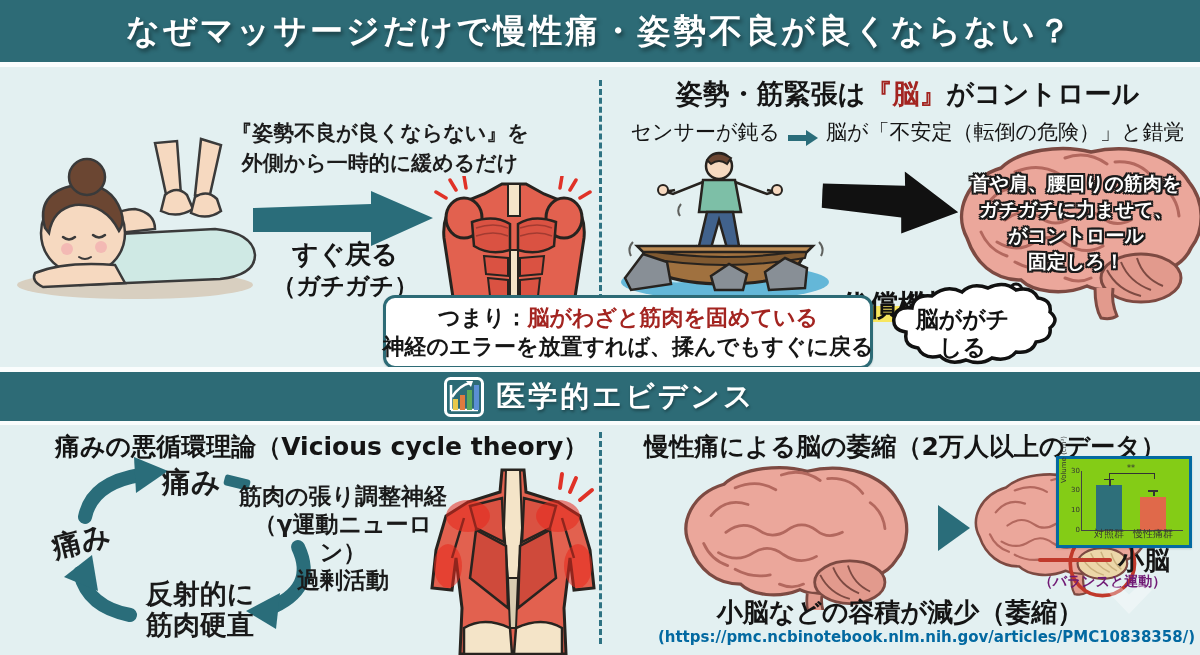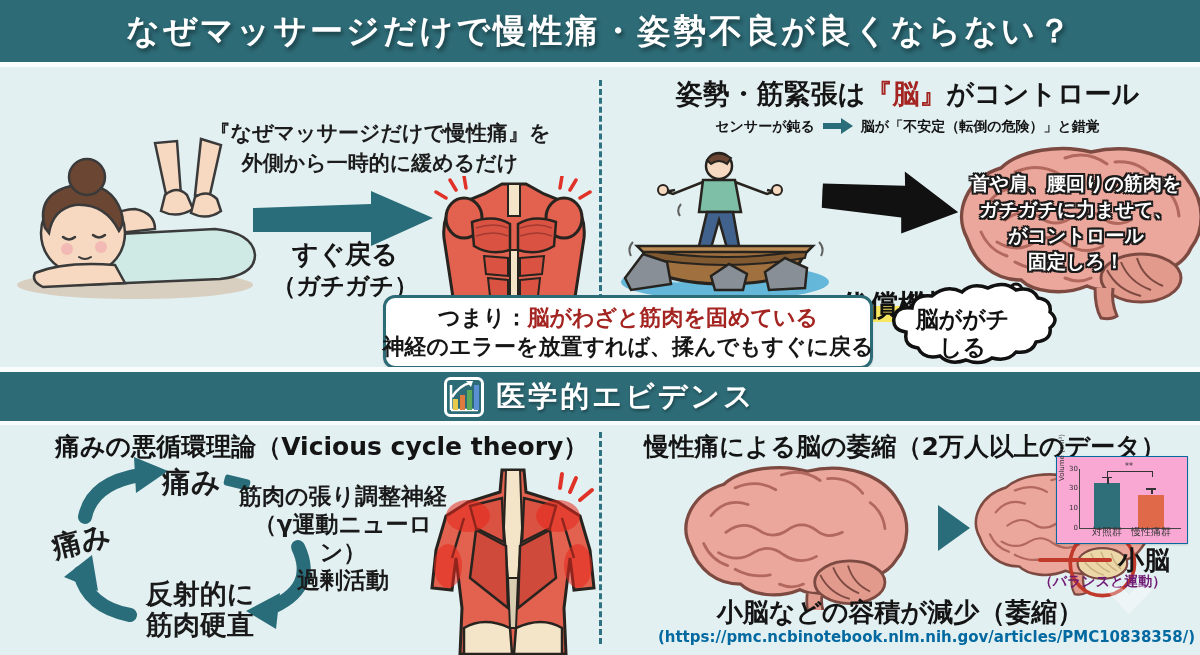--- a/index.html
+++ b/index.html
@@ -9,21 +9,21 @@
   .band{left:0;width:1200px;background:#2d6b76;display:flex;align-items:center;justify-content:center;}
   .band-title{height:62px;top:0;}
   .band-title .t{color:#fff;font-size:33px;font-weight:800;letter-spacing:3px;text-shadow:2px 3px 4px rgba(0,0,0,.45);}
   .strip{left:0;width:1200px;background:#fafdfd;height:5px;}
   .center{text-align:center;}
   .panel-head{font-size:27px;font-weight:800;color:#151515;}
   .sub{font-size:21px;font-weight:800;color:#1c1c1c;line-height:30px;}
   .divider{border-left:3px dashed #2f7383;}
   .red{color:#a32420;}
   .arrow-cap{font-size:26px;font-weight:800;color:#151515;line-height:32px;}
-  .sensor-line{font-size:14px;font-weight:700;color:#151515;display:flex;align-items:flex-start;justify-content:center;gap:8px;}
+  .sensor-line{font-size:21px;font-weight:400;color:#151515;display:flex;align-items:flex-end;justify-content:center;gap:8px;}
   .hl-yellow{background:linear-gradient(transparent 52%, #f7e65f 52%);padding:0 4px;}
   .comp{font-size:29px;font-weight:800;color:#111;}
   .brain-speech{font-size:19px;font-weight:800;color:#fff;line-height:26px;text-align:center;
     text-shadow:-2px -2px 0 #1a1a1a,2px -2px 0 #1a1a1a,-2px 2px 0 #1a1a1a,2px 2px 0 #1a1a1a,0 2px 0 #1a1a1a,2px 0 0 #1a1a1a,0 -2px 0 #1a1a1a,-2px 0 0 #1a1a1a;}
   .cloud-text{font-size:23px;font-weight:800;color:#111;line-height:28px;text-align:center;}
   .conclusion{background:#fff;border:3px solid #2d6b76;border-radius:12px;box-shadow:0 1px 2px rgba(0,0,0,.15);
     display:flex;flex-direction:column;align-items:center;justify-content:center;line-height:29px;}
   .conclusion .l{font-size:22px;font-weight:800;color:#161616;white-space:nowrap;}
   .band-evidence{height:49px;top:372px;gap:12px;}
   .band-evidence .t{color:#fff;font-size:29px;font-weight:800;letter-spacing:3px;text-shadow:1px 2px 3px rgba(0,0,0,.35);}
@@ -32,21 +32,21 @@
   .cycle-side{font-size:23px;font-weight:800;color:#1a1a1a;line-height:28px;}
   .cycle-bottom{font-size:27px;font-weight:800;color:#1a1a1a;line-height:31px;}
   .dash-tick{width:26px;height:11px;background:#2a6d7a;border-radius:3px;transform:rotate(14deg);}
   .tri-right{width:0;height:0;border-top:23px solid transparent;border-bottom:23px solid transparent;border-left:32px solid #2a6d7a;}
   .cereb-label{font-size:26px;font-weight:800;color:#151515;}
   .cereb-sub{font-size:14px;font-weight:800;color:#701a75;}
   .finding{font-size:26px;font-weight:800;color:#141414;}
   .source{font-size:15px;font-weight:600;color:#0369a1;}
   .redline{height:4px;background:#c0392b;border-radius:2px;}
   
-  .mini-chart{background:#f9a8d4;border:1px solid #0369a1;box-shadow:0 1px 2px rgba(0,0,0,.15);z-index:5;}
+  .mini-chart{background:#84cc16;border:3px solid #0369a1;box-shadow:0 1px 2px rgba(0,0,0,.15);z-index:5;}
   .mc-plot{position:absolute;left:22px;top:12px;right:6px;bottom:14px;border-left:1.5px solid #444;border-bottom:1.5px solid #444;}
   .mc-bar{position:absolute;bottom:0;width:26px;}
   .mc-err{position:absolute;width:1.5px;background:#333;}
   .mc-cap{position:absolute;height:1.5px;background:#333;width:10px;}
   .mc-ylab{position:absolute;left:1px;top:50%;transform:rotate(-90deg) translateX(40%);transform-origin:left top;font-size:7px;color:#333;}
   .mc-tick{position:absolute;font-size:7px;color:#333;right:calc(100% + 2px);transform:translateY(-50%);}
   .mc-x{position:absolute;bottom:-11px;font-size:10px;color:#333;width:40px;text-align:center;}
   .mc-sig{position:absolute;border:1px solid #333;border-bottom:none;height:5px;}
   .mc-sigtxt{position:absolute;font-size:8px;color:#333;transform:translate(-50%,-100%);}
   .watermark{width:46px;height:30px;background:#fff;opacity:.35;clip-path:polygon(50% 100%,0 20%,25% 0,50% 35%,75% 0,100% 20%);}
@@ -55,21 +55,21 @@
 <body>
 
 <div id="page">
 
   <div class="abs band band-title">
     <div class="t">なぜマッサージだけで慢性痛・姿勢不良が良くならない？</div>
   </div>
   <div class="abs strip" style="top:62px;"></div>
 
   <div class="abs sub center" style="left:170px;top:118px;width:420px;">
-    <div>『なぜマッサージだけで慢性痛』を</div>
+    <div>『姿勢不良が良くならない』を</div>
     <div>外側から一時的に緩めるだけ</div>
   </div>
 
   <svg class="abs" style="left:5px;top:133px;" width="256" height="170" viewBox="0 0 256 170">
     <ellipse cx="130" cy="152" rx="118" ry="14" fill="#d8cfc0"></ellipse>
     <path d="M60,140 Q55,108 95,102 L210,96 Q248,100 250,122 Q250,142 215,146 L75,152 Q60,150 60,140 Z" fill="#cfe9e4" stroke="#3a3a3a" stroke-width="2.5"></path>
     <path d="M95,102 L150,96 Q150,80 130,76 Q105,76 95,102 Z" fill="#f6d9c0" stroke="#3a3a3a" stroke-width="2.5"></path>
     <circle cx="78" cy="100" r="42" fill="#f6d9c0" stroke="#3a3a3a" stroke-width="2.5"></circle>
     <path d="M40,95 Q30,60 70,52 Q105,48 116,78 Q120,90 114,98 Q100,70 70,72 Q48,76 44,100 Z" fill="#6b4632" stroke="#3a3a3a" stroke-width="2.5"></path>
     <circle cx="82" cy="44" r="18" fill="#6b4632" stroke="#3a3a3a" stroke-width="2.5"></circle>

